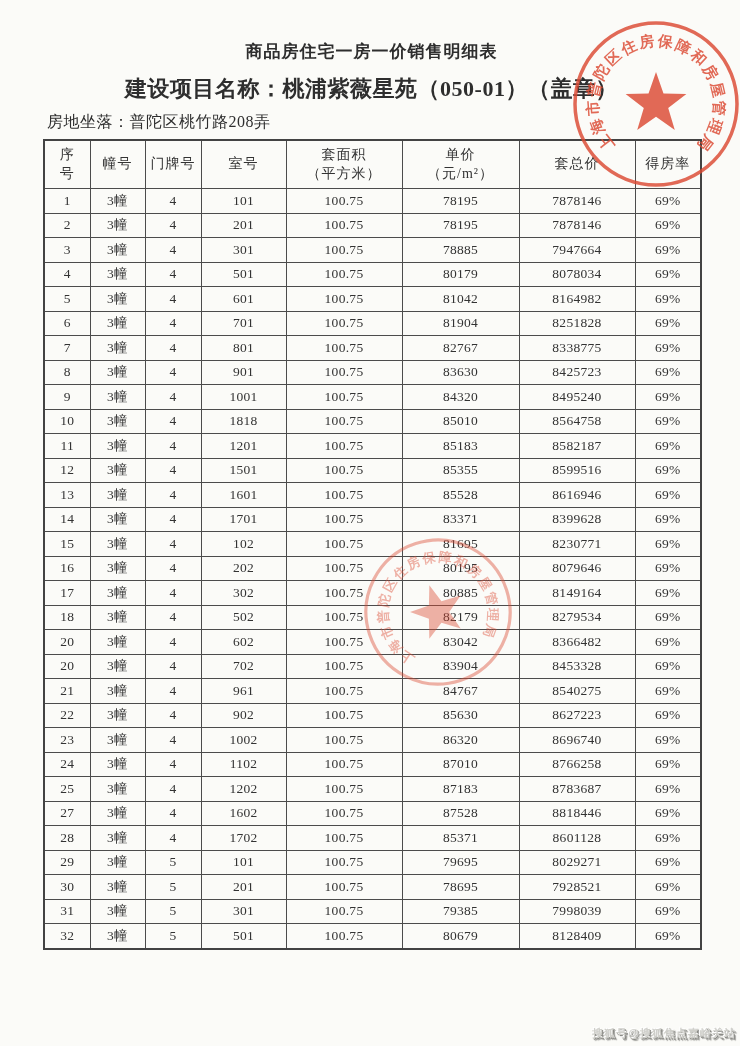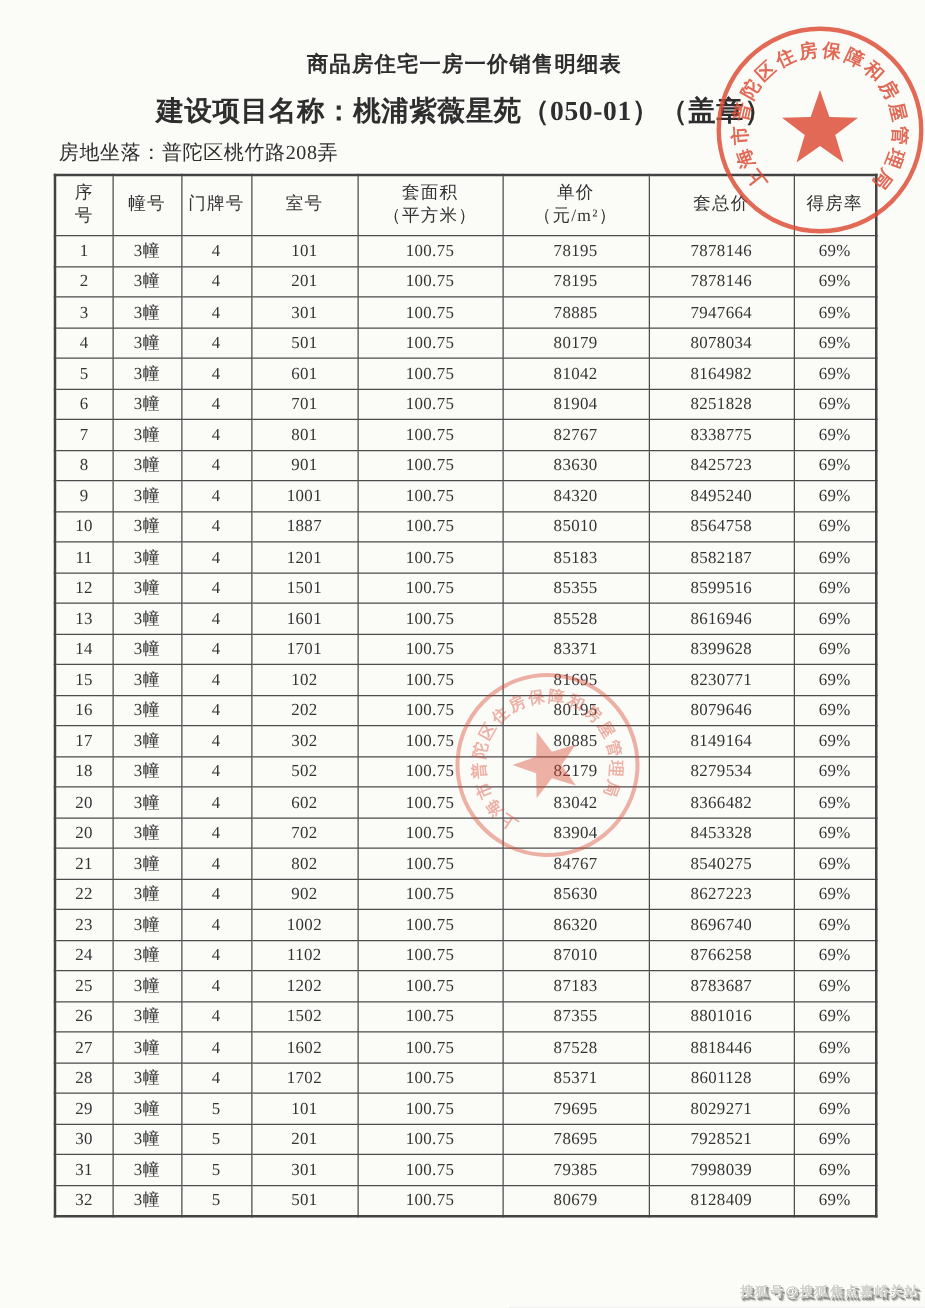--- a/index.html
+++ b/index.html
@@ -174,21 +174,21 @@
           <td>1001</td>
           <td>100.75</td>
           <td>84320</td>
           <td>8495240</td>
           <td>69%</td>
         </tr>
         <tr>
           <td>10</td>
           <td>3幢</td>
           <td>4</td>
-          <td>1887</td>
+          <td>1818</td>
           <td>100.75</td>
           <td>85010</td>
           <td>8564758</td>
           <td>69%</td>
         </tr>
         <tr>
           <td>11</td>
           <td>3幢</td>
           <td>4</td>
           <td>1201</td>
@@ -284,21 +284,21 @@
           <td>702</td>
           <td>100.75</td>
           <td>83904</td>
           <td>8453328</td>
           <td>69%</td>
         </tr>
         <tr>
           <td>21</td>
           <td>3幢</td>
           <td>4</td>
-          <td>802</td>
+          <td>961</td>
           <td>100.75</td>
           <td>84767</td>
           <td>8540275</td>
           <td>69%</td>
         </tr>
         <tr>
           <td>22</td>
           <td>3幢</td>
           <td>4</td>
           <td>902</td>
@@ -328,30 +328,20 @@
           <td>69%</td>
         </tr>
         <tr>
           <td>25</td>
           <td>3幢</td>
           <td>4</td>
           <td>1202</td>
           <td>100.75</td>
           <td>87183</td>
           <td>8783687</td>
-          <td>69%</td>
-        </tr>
-        <tr>
-          <td>26</td>
-          <td>3幢</td>
-          <td>4</td>
-          <td>1502</td>
-          <td>100.75</td>
-          <td>87355</td>
-          <td>8801016</td>
           <td>69%</td>
         </tr>
         <tr>
           <td>27</td>
           <td>3幢</td>
           <td>4</td>
           <td>1602</td>
           <td>100.75</td>
           <td>87528</td>
           <td>8818446</td>

